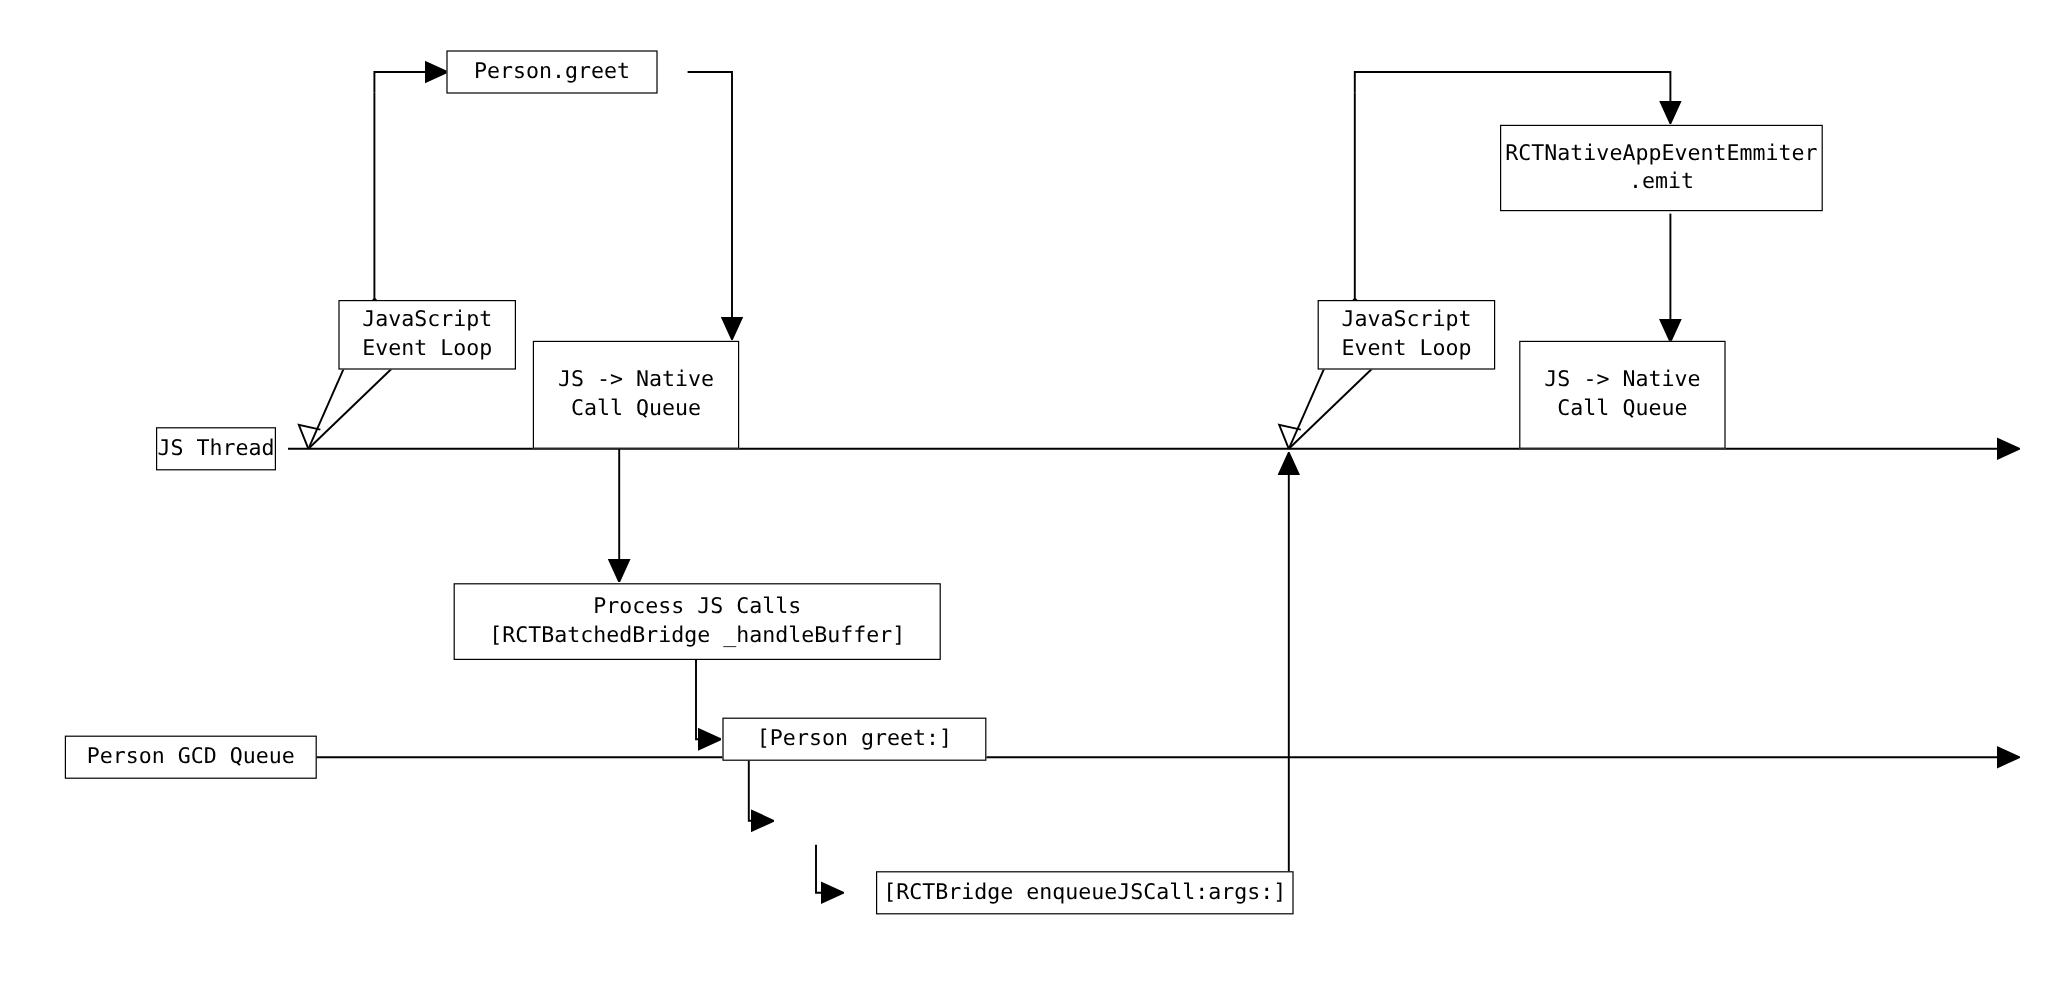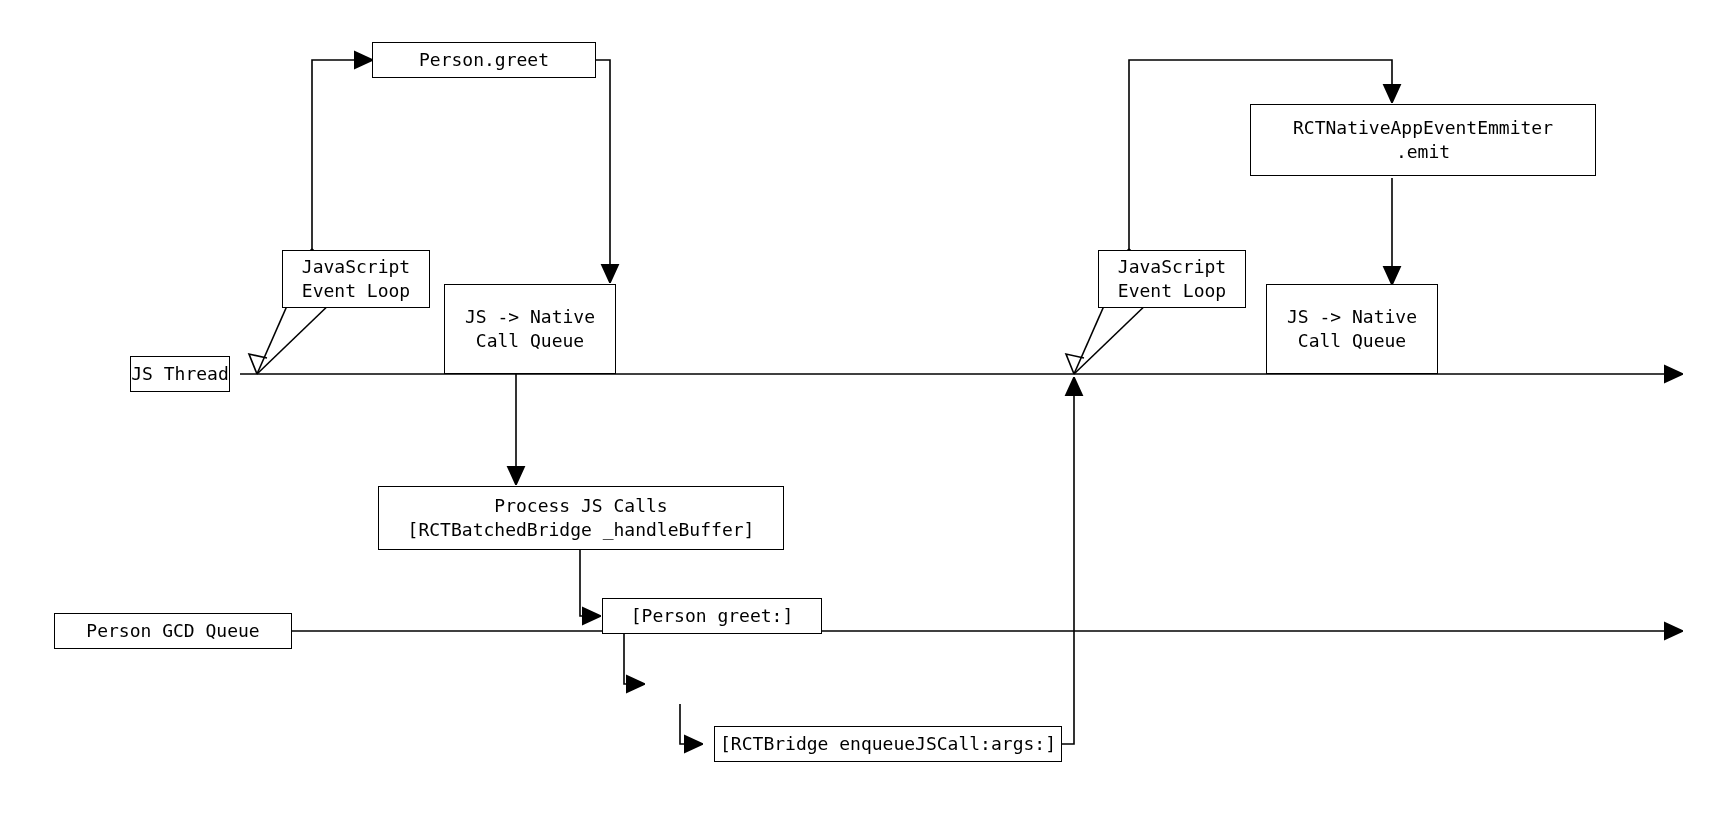--- a/index.html
+++ b/index.html
@@ -77,40 +77,40 @@
   <polyline points="1074,374  1066,354  1084,358"></polyline>
 
   <line x1="1129" y1="249" x2="1129" y2="77"></line>
   <polyline points="1129,77  1129,60  1392,60  1392,100" marker-end="url(#ah)"></polyline>
 
   <line x1="1392" y1="178" x2="1392" y2="282" marker-end="url(#ah)"></line>
 </svg>
 
   <div class="box" style="left:130px; top:356px; width:100px; height:36px;">JS Thread</div>
 
-  <div class="box" style="left:54px; top:613px; width:238px; height:36px;">Person GCD Queue</div>
+  <div class="box" style="left:54px; top:613px; width:210px; height:36px;">Person GCD Queue</div>
 
-  <div class="box" style="left:372px; top:42px; width:224px; height:36px;">Person.greet</div>
+  <div class="box" style="left:372px; top:42px; width:176px; height:36px;">Person.greet</div>
 
   <div class="box" style="left:282px; top:250px; width:148px; height:58px;">JavaScript
 Event Loop</div>
 
   <div class="box" style="left:444px; top:284px; width:172px; height:90px;">JS -&gt; Native
 Call Queue</div>
 
   <div class="box" style="left:602px; top:598px; width:220px; height:36px;">[Person greet:]</div>
 
   <div class="box" style="left:378px; top:486px; width:406px; height:64px;">Process JS Calls
 [RCTBatchedBridge _handleBuffer]</div>
 
 
-  <div class="box" style="left:714px; top:726px; width:348px; height:36px;">[RCTBridge enqueueJSCall:args:]</div>
+  <div class="box" style="left:730px; top:726px; width:348px; height:36px;">[RCTBridge enqueueJSCall:args:]</div>
 
   <div class="box" style="left:1098px; top:250px; width:148px; height:58px;">JavaScript
 Event Loop</div>
 
-  <div class="box" style="left:1250px; top:104px; width:346px; height:72px;">RCTNativeAppEventEmmiter
+  <div class="box" style="left:1250px; top:104px; width:269px; height:72px;">RCTNativeAppEventEmmiter
 .emit</div>
 
   <div class="box" style="left:1266px; top:284px; width:172px; height:90px;">JS -&gt; Native
 Call Queue</div>
 
 </div>
 
 </body></html>

